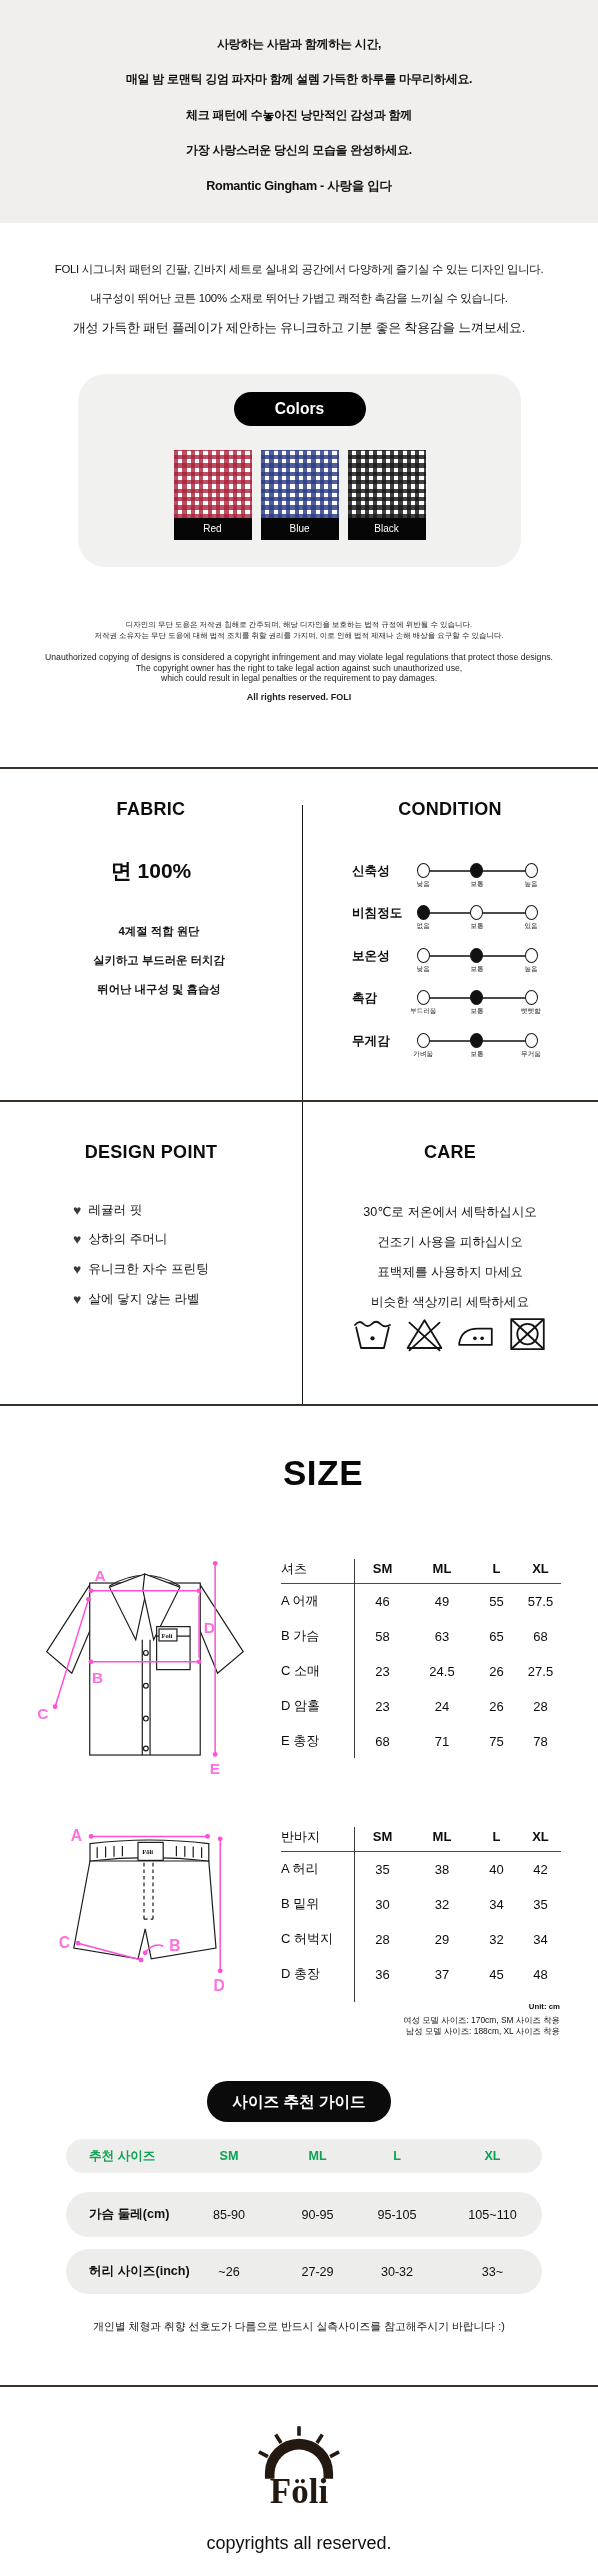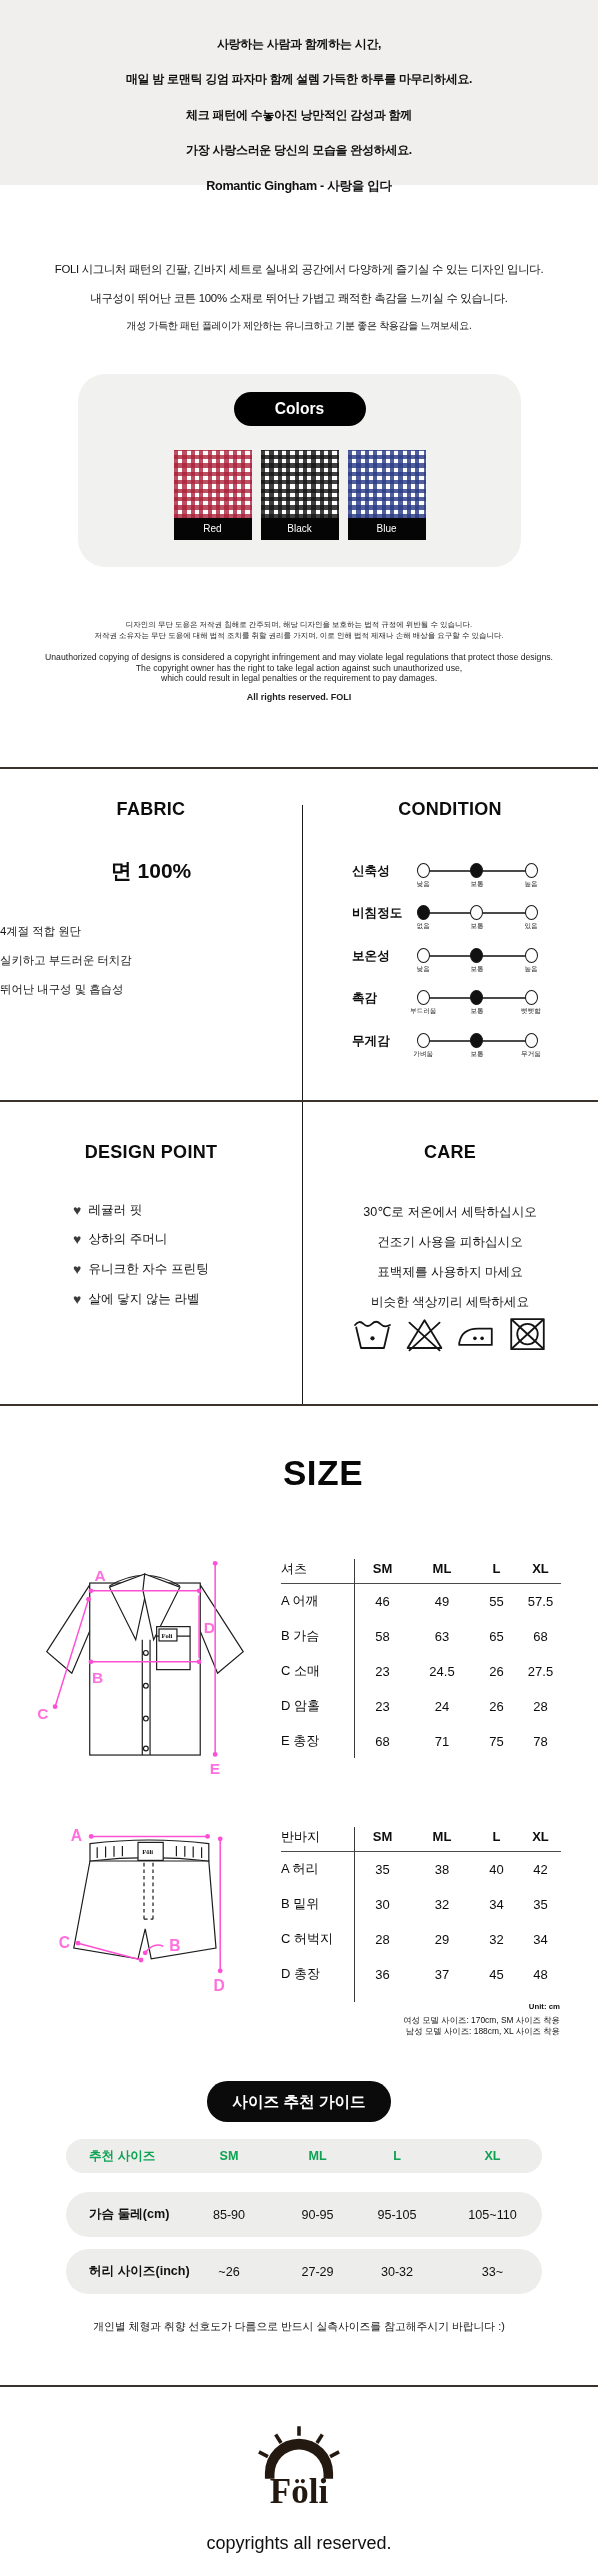--- a/index.html
+++ b/index.html
@@ -1,21 +1,21 @@
 <!DOCTYPE html>
 <html style="font-size:9.6px"><head>
 <meta charset="utf-8">
 <style>
   html,body { margin:0; padding:0; background:#ffffff; }
   body { font-family:"Liberation Sans","DejaVu Sans",sans-serif; color:#111; }
   .page { position:relative; width:598px; height:2576px; margin:0 auto; background:#fff; overflow:hidden; }
   .abs { position:absolute; }
 
   
-  .hero { position:absolute; top:0; left:0; width:100%; height:185px; background:#f0efed; }
+  .hero { position:absolute; top:0; left:0; width:100%; height:223px; background:#f0efed; }
   .hero p { position:absolute; left:0; width:100%; margin:0; text-align:center;
             font-size:12px; font-weight:700; color:#101010; letter-spacing:-0.3px; }
 
   
   .colors-card { position:absolute; top:374px; left:78px; width:443px; height:193px;
                  background:#f1f1ef; border-radius:27.5px; }
   .colors-pill { position:absolute; top:18px; left:50%; transform:translateX(-50%);
                  width:132px; height:34px; border-radius:17.4px; background:#000000;
                  color:#fff; font-size:15.6px; font-weight:700; line-height:34px; text-align:center; }
   .swatch-row { position:absolute; top:76px; left:50%; transform:translateX(-50%);
@@ -42,22 +42,22 @@
 
   .divider { position:absolute; left:0; width:100%; height:1.8px; background:#3a322c; }
   .vline   { position:absolute; width:1.2px; background:#1a1a1a; }
 
   .sec-heading { position:absolute; margin:0; text-align:center; font-size:18px; font-weight:700;
                  letter-spacing:0.3px; color:#0c0c0c; }
 
   
   .fabric-main { position:absolute; left:0; width:302px; text-align:center;
                  font-size:21px; font-weight:700; color:#0c0c0c; }
-  .fabric-feat { position:absolute; left:0; width:302px; text-align:left;
-                 font-size:11.4px; font-weight:400; color:#161616; }
+  .fabric-feat { position:absolute; left:0; width:302px; text-align:center;
+                 font-size:11.4px; font-weight:700; color:#161616;padding-left:8px; }
 
   
   .cond-row { position:absolute; left:302px; width:296px; height:0; }
   .cond-label { position:absolute; left:50px; top:-8.4px; font-size:12.6px; font-weight:700; color:#0e0e0e; white-space:nowrap; }
   .scale { position:absolute; left:114px; top:0; width:126px; }
   .scale-line { position:absolute; left:6px; right:7.2px; top:-0.6px; height:1.2px; background:#4a4a4a; }
   .dot { position:absolute; top:-7.8px; width:13px; height:15px; border-radius:50%;
          background:#fff; border:1.2px solid #1a1a1a; box-sizing:border-box; }
   .dot.on { background:#111; }
   .dot.d0 { left:0.6px; } .dot.d1 { left:54px; } .dot.d2 { left:109px; }
@@ -128,37 +128,37 @@
     <p style="top:36px">사랑하는 사람과 함께하는 시간,</p>
     <p style="top:71px">매일 밤 로맨틱 깅엄 파자마 함께 설렘 가득한 하루를 마무리하세요.</p>
     <p style="top:107px">체크 패턴에 수놓아진 낭만적인 감성과 함께</p>
     <p style="top:142px">가장 사랑스러운 당신의 모습을 완성하세요.</p>
     <p style="top:178px; font-size:12.6px">Romantic Gingham - 사랑을 입다</p>
   </section>
 
   <section>
     <p class="intro-l" style="position:absolute;top:262px;left:0;width:100%;margin:0;text-align:center;font-size:11.4px;font-weight:500;letter-spacing:-0.3px">FOLI 시그니처 패턴의 긴팔, 긴바지 세트로 실내외 공간에서 다양하게 즐기실 수 있는 디자인 입니다.</p>
     <p style="position:absolute;top:291px;left:0;width:100%;margin:0;text-align:center;font-size:11.4px;font-weight:500;letter-spacing:-0.3px">내구성이 뛰어난 코튼 100% 소재로 뛰어난 가볍고 쾌적한 촉감을 느끼실 수 있습니다.</p>
-    <p style="position:absolute;top:319px;left:0;width:100%;margin:0;text-align:center;font-size:10px;font-weight:500;letter-spacing:-0.3px">개성 가득한 패턴 플레이가 제안하는 유니크하고 기분 좋은 착용감을 느껴보세요.</p>
+    <p style="position:absolute;top:319px;left:0;width:100%;margin:0;text-align:center;font-size:13px;font-weight:500;letter-spacing:-0.3px">개성 가득한 패턴 플레이가 제안하는 유니크하고 기분 좋은 착용감을 느껴보세요.</p>
   </section>
 
   <section class="colors-card">
     <div class="colors-pill">Colors</div>
     <div class="swatch-row">
       <div class="swatch">
         <div class="swatch-fabric gingham-red"></div>
         <div class="swatch-label">Red</div>
       </div>
       <div class="swatch">
+        <div class="swatch-fabric gingham-blue"></div>
+        <div class="swatch-label">Blue</div>
+      </div>
+      <div class="swatch">
         <div class="swatch-fabric gingham-black"></div>
         <div class="swatch-label">Black</div>
-      </div>
-      <div class="swatch">
-        <div class="swatch-fabric gingham-blue"></div>
-        <div class="swatch-label">Blue</div>
       </div>
     </div>
   </section>
 
   <section>
     <p class="cpy kr" style="top:620px">디자인의 무단 도용은 저작권 침해로 간주되며, 해당 디자인을 보호하는 법적 규정에 위반될 수 있습니다.</p>
     <p class="cpy kr" style="top:631px">저작권 소유자는 무단 도용에 대해 법적 조치를 취할 권리를 가지며, 이로 인해 법적 제재나 손해 배상을 요구할 수 있습니다.</p>
     <p class="cpy en" style="top:652px">Unauthorized copying of designs is considered a copyright infringement and may violate legal regulations that protect those designs.</p>
     <p class="cpy en" style="top:663px">The copyright owner has the right to take legal action against such unauthorized use,</p>
     <p class="cpy en" style="top:673px">which could result in legal penalties or the requirement to pay damages.</p>

